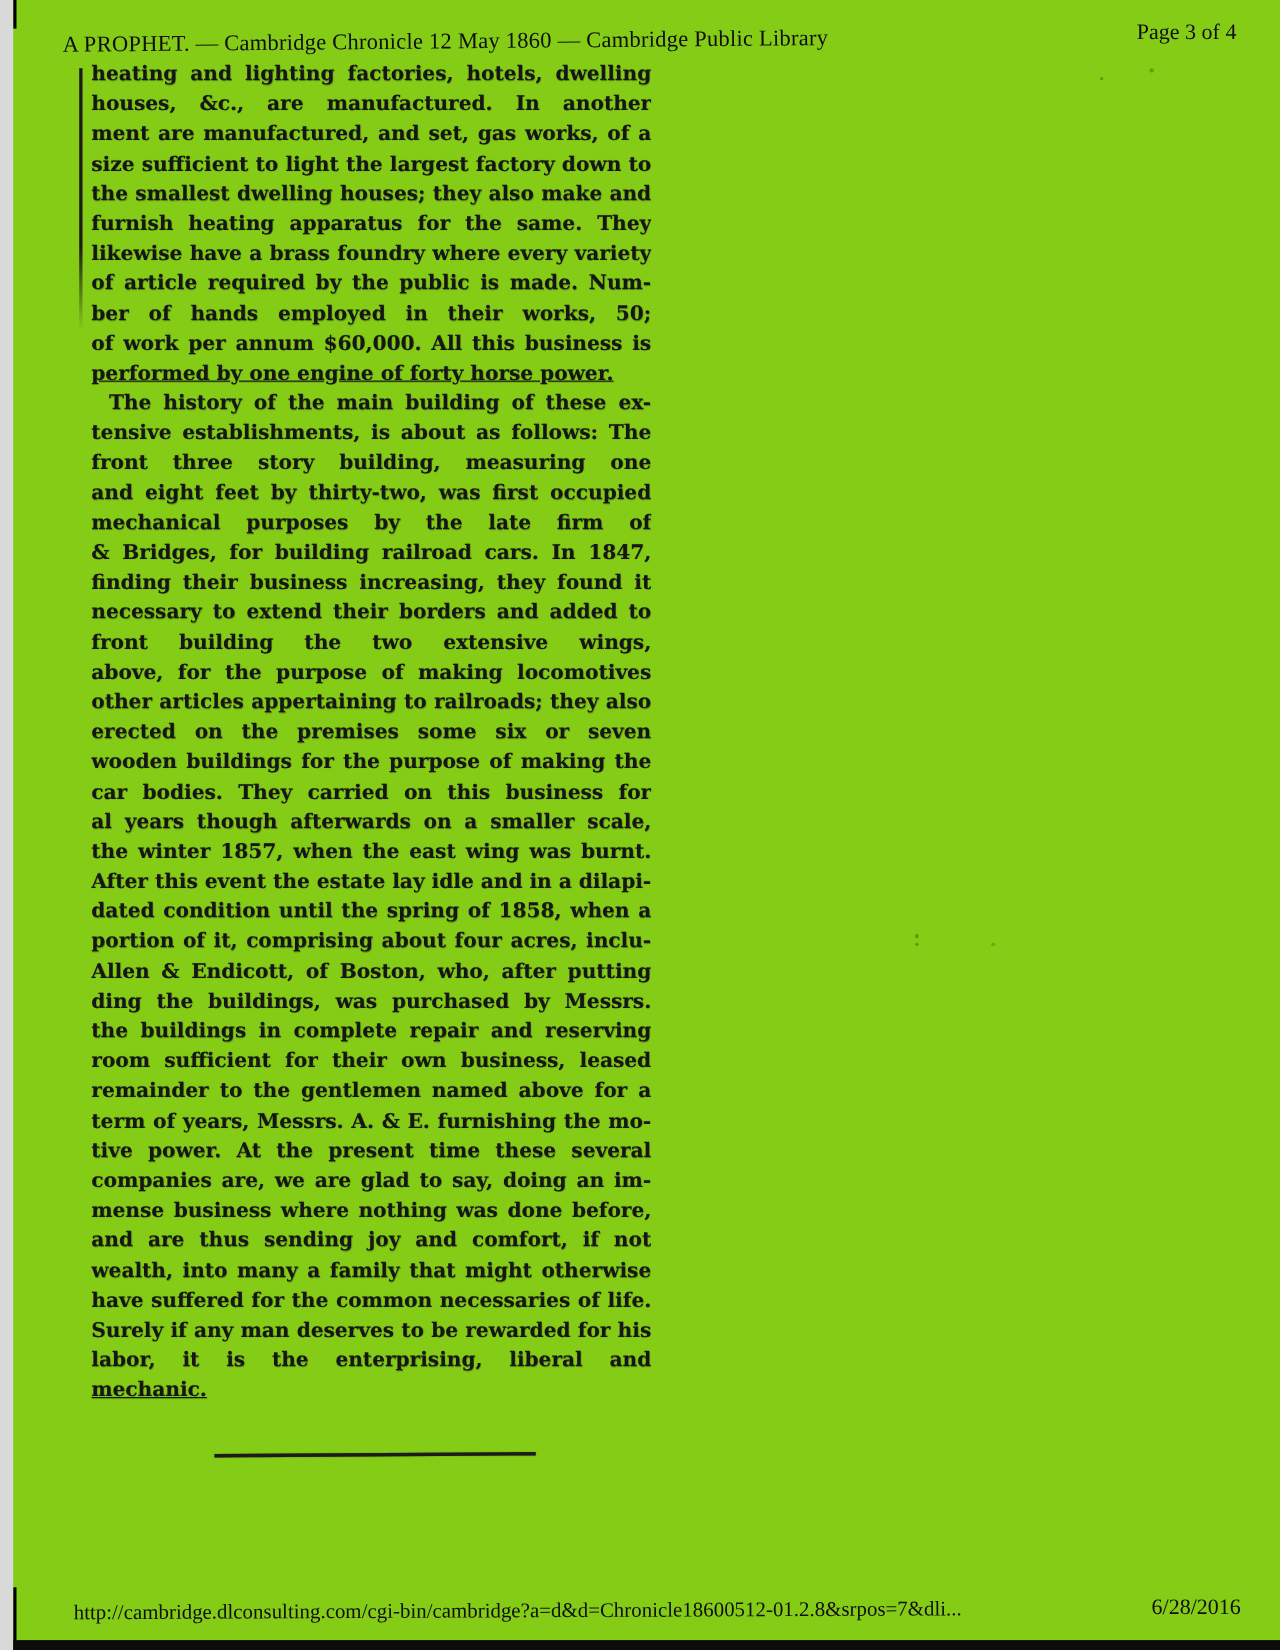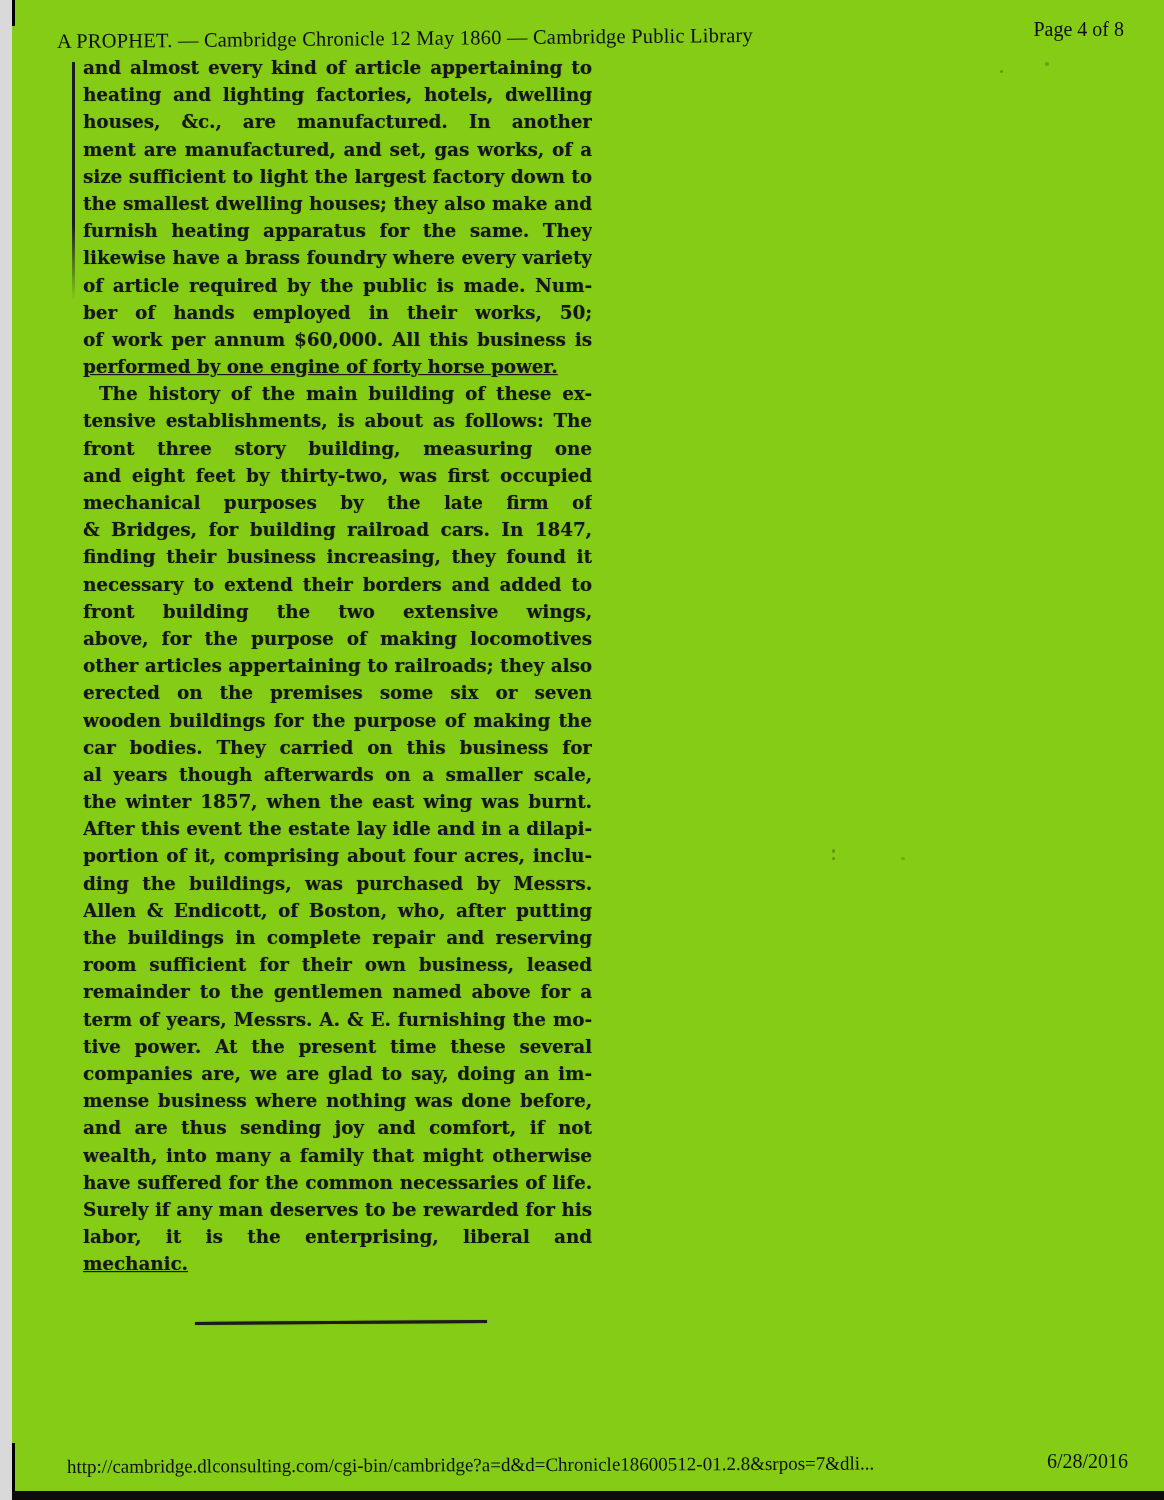--- a/index.html
+++ b/index.html
@@ -71,28 +71,27 @@
   .s3{left:889px;top:857px;width:4px;height:3px;background:rgba(0,0,0,0.18);}
   .s4{left:988px;top:70px;width:3px;height:3px;background:rgba(0,0,0,0.25);}
   .s5{left:1033px;top:62px;width:4px;height:4px;background:rgba(0,0,0,0.22);}
 </style>
 </head>
 <body>
 
 <div class="page">
 
   <div class="doc-title">A PROPHET. — Cambridge Chronicle 12 May 1860 — Cambridge Public Library</div>
-  <div class="page-indicator">Page 4 of 8</div>
+  <div class="page-indicator">Page 3 of 4</div>
 
   <div class="column-rule"></div>
 
   <div class="article">
 
   <div class="para">
-        <div class="line">and almost every kind of article appertaining to</div>
         <div class="line">heating and lighting factories, hotels, dwelling</div>
         <div class="line">houses, &amp;c., are manufactured. In another depart-</div>
         <div class="line">ment are manufactured, and set, gas works, of a</div>
         <div class="line">size sufficient to light the largest factory down to</div>
         <div class="line">the smallest dwelling houses; they also make and</div>
         <div class="line">furnish heating apparatus for the same.  They</div>
         <div class="line">likewise have a brass foundry where every variety</div>
         <div class="line">of article required by the public is made.  Num-</div>
         <div class="line">ber of hands employed in their works, 50; amount</div>
         <div class="line">of work per annum $60,000.  All this business is</div>
@@ -109,23 +108,24 @@
         <div class="line">necessary to extend their borders and added to the</div>
         <div class="line">front building the two extensive wings, mentioned</div>
         <div class="line">above, for the purpose of making locomotives and</div>
         <div class="line">other articles appertaining to railroads; they also</div>
         <div class="line">erected on the premises some six or seven smaller</div>
         <div class="line">wooden buildings for the purpose of making the</div>
         <div class="line">car bodies. They carried on this business for sever-</div>
         <div class="line">al years though afterwards on a smaller scale, until</div>
         <div class="line">the winter 1857, when the east wing was burnt.</div>
         <div class="line">After this event the estate lay idle and in a dilapi-</div>
+        <div class="line">dated condition until the spring of 1858, when a</div>
         <div class="line">portion of it, comprising about four acres, inclu-</div>
+        <div class="line">Allen &amp; Endicott, of Boston, who, after putting</div>
         <div class="line">ding the buildings, was purchased by Messrs.</div>
-        <div class="line">Allen &amp; Endicott, of Boston, who, after putting</div>
         <div class="line">the buildings in complete repair and reserving</div>
         <div class="line">room sufficient for their own business, leased the</div>
         <div class="line">remainder to the gentlemen named above for a</div>
         <div class="line">term of years, Messrs. A. &amp; E. furnishing the mo-</div>
         <div class="line">tive power.  At the present time these several</div>
         <div class="line">companies are, we are glad to say, doing an im-</div>
         <div class="line">mense business where nothing was done before,</div>
         <div class="line">and are thus sending joy and comfort, if not</div>
         <div class="line">wealth, into many a family that might otherwise</div>
         <div class="line">have suffered for the common necessaries of life.</div>

